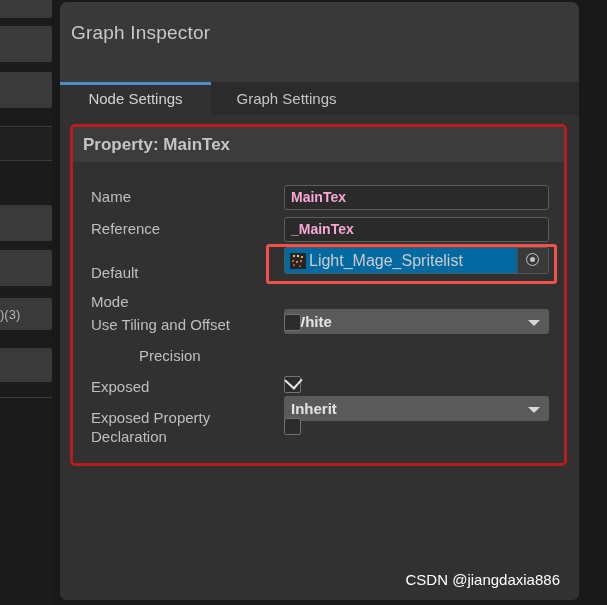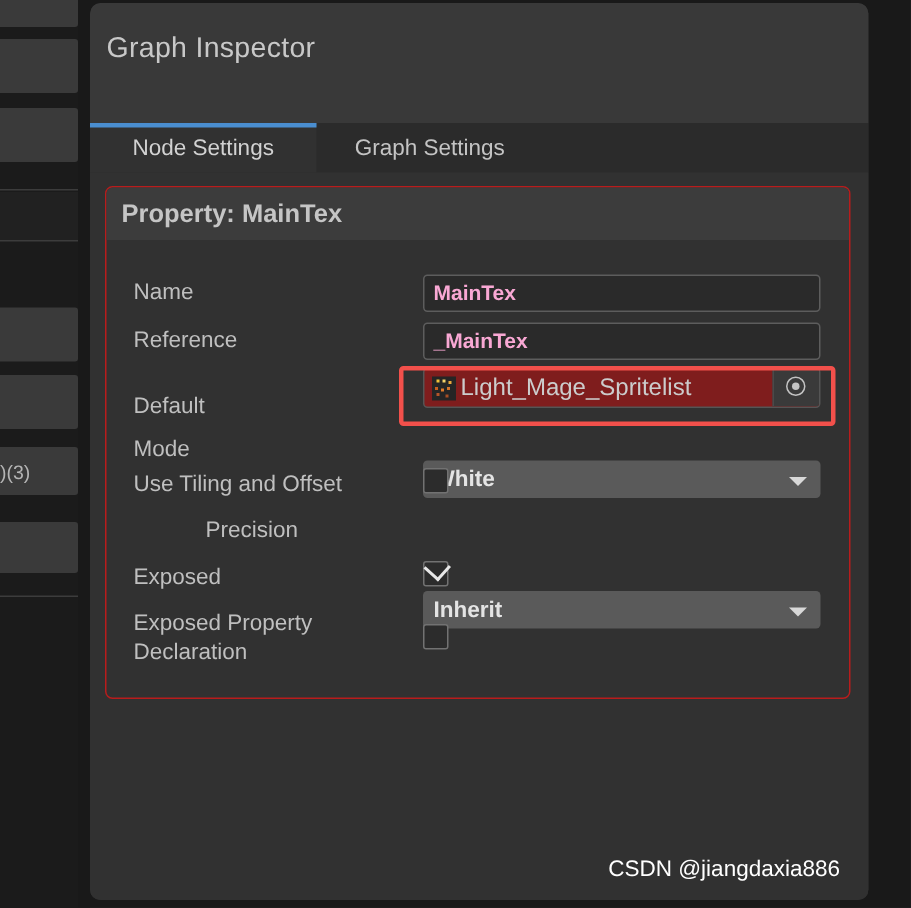--- a/index.html
+++ b/index.html
@@ -128,21 +128,21 @@
     left: 0; top: 113px;
     width: 519px; height: 485px;
     background: #313131;
   }
 
   
   .prop-box {
     position: absolute;
     left: 10px; top: 9px;
     width: 497px; height: 342px;
-    border: 1px solid #b91c1c;
+    border: 3px solid #b91c1c;
     border-radius: 5px;
     box-sizing: border-box;
     background: #313131;
   }
   .prop-header {
     position: absolute;
     left: 0; top: 0;
     width: 100%; height: 35px;
     background: #3c3c3c;
     border-radius: 4px 4px 0 0;
@@ -183,21 +183,21 @@
     font-weight: bold;
     line-height: 23px;
     padding-left: 6px;
     box-sizing: border-box;
     overflow: hidden;
     white-space: nowrap;
   }
 
   .object-field {
     height: 27px;
-    background: #7f1d1d;
+    background: #0369a1;
     border: 1px solid #555;
     border-radius: 3px;
     box-sizing: border-box;
     position: relative;
     overflow: hidden;
   }
   .object-thumb {
     position: absolute;
     left: 5px; top: 5px;
     width: 16px; height: 16px;

